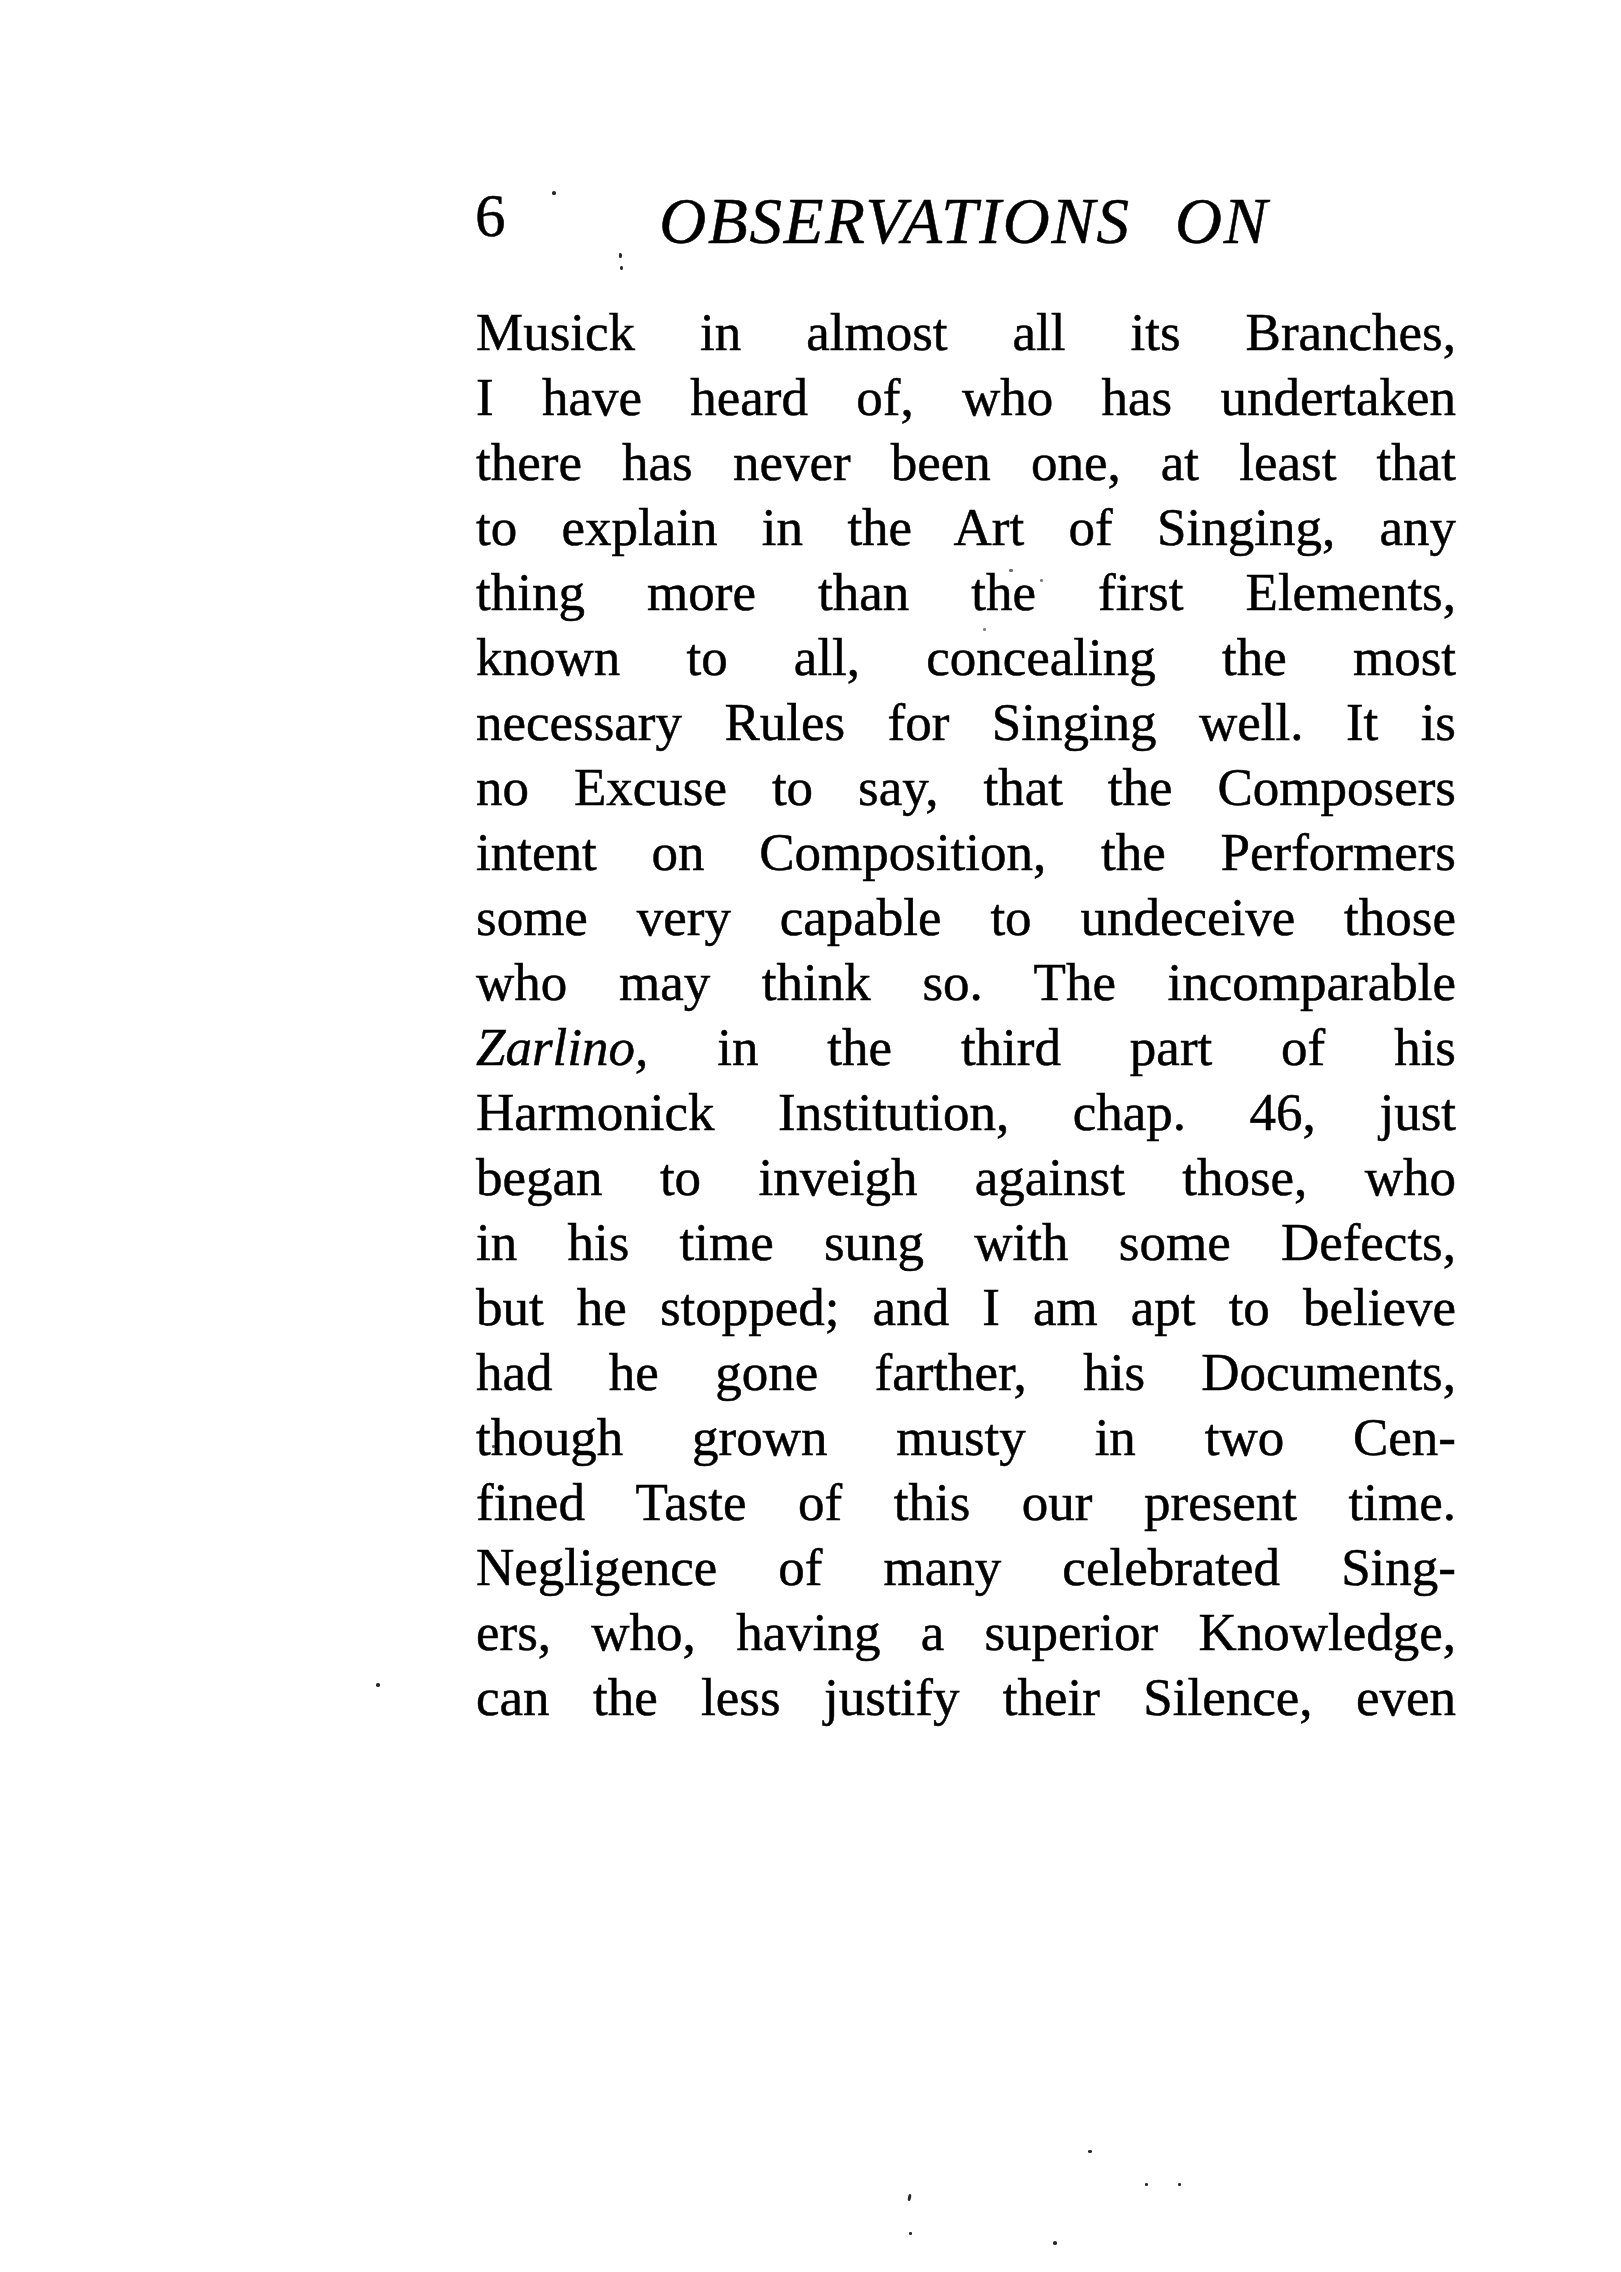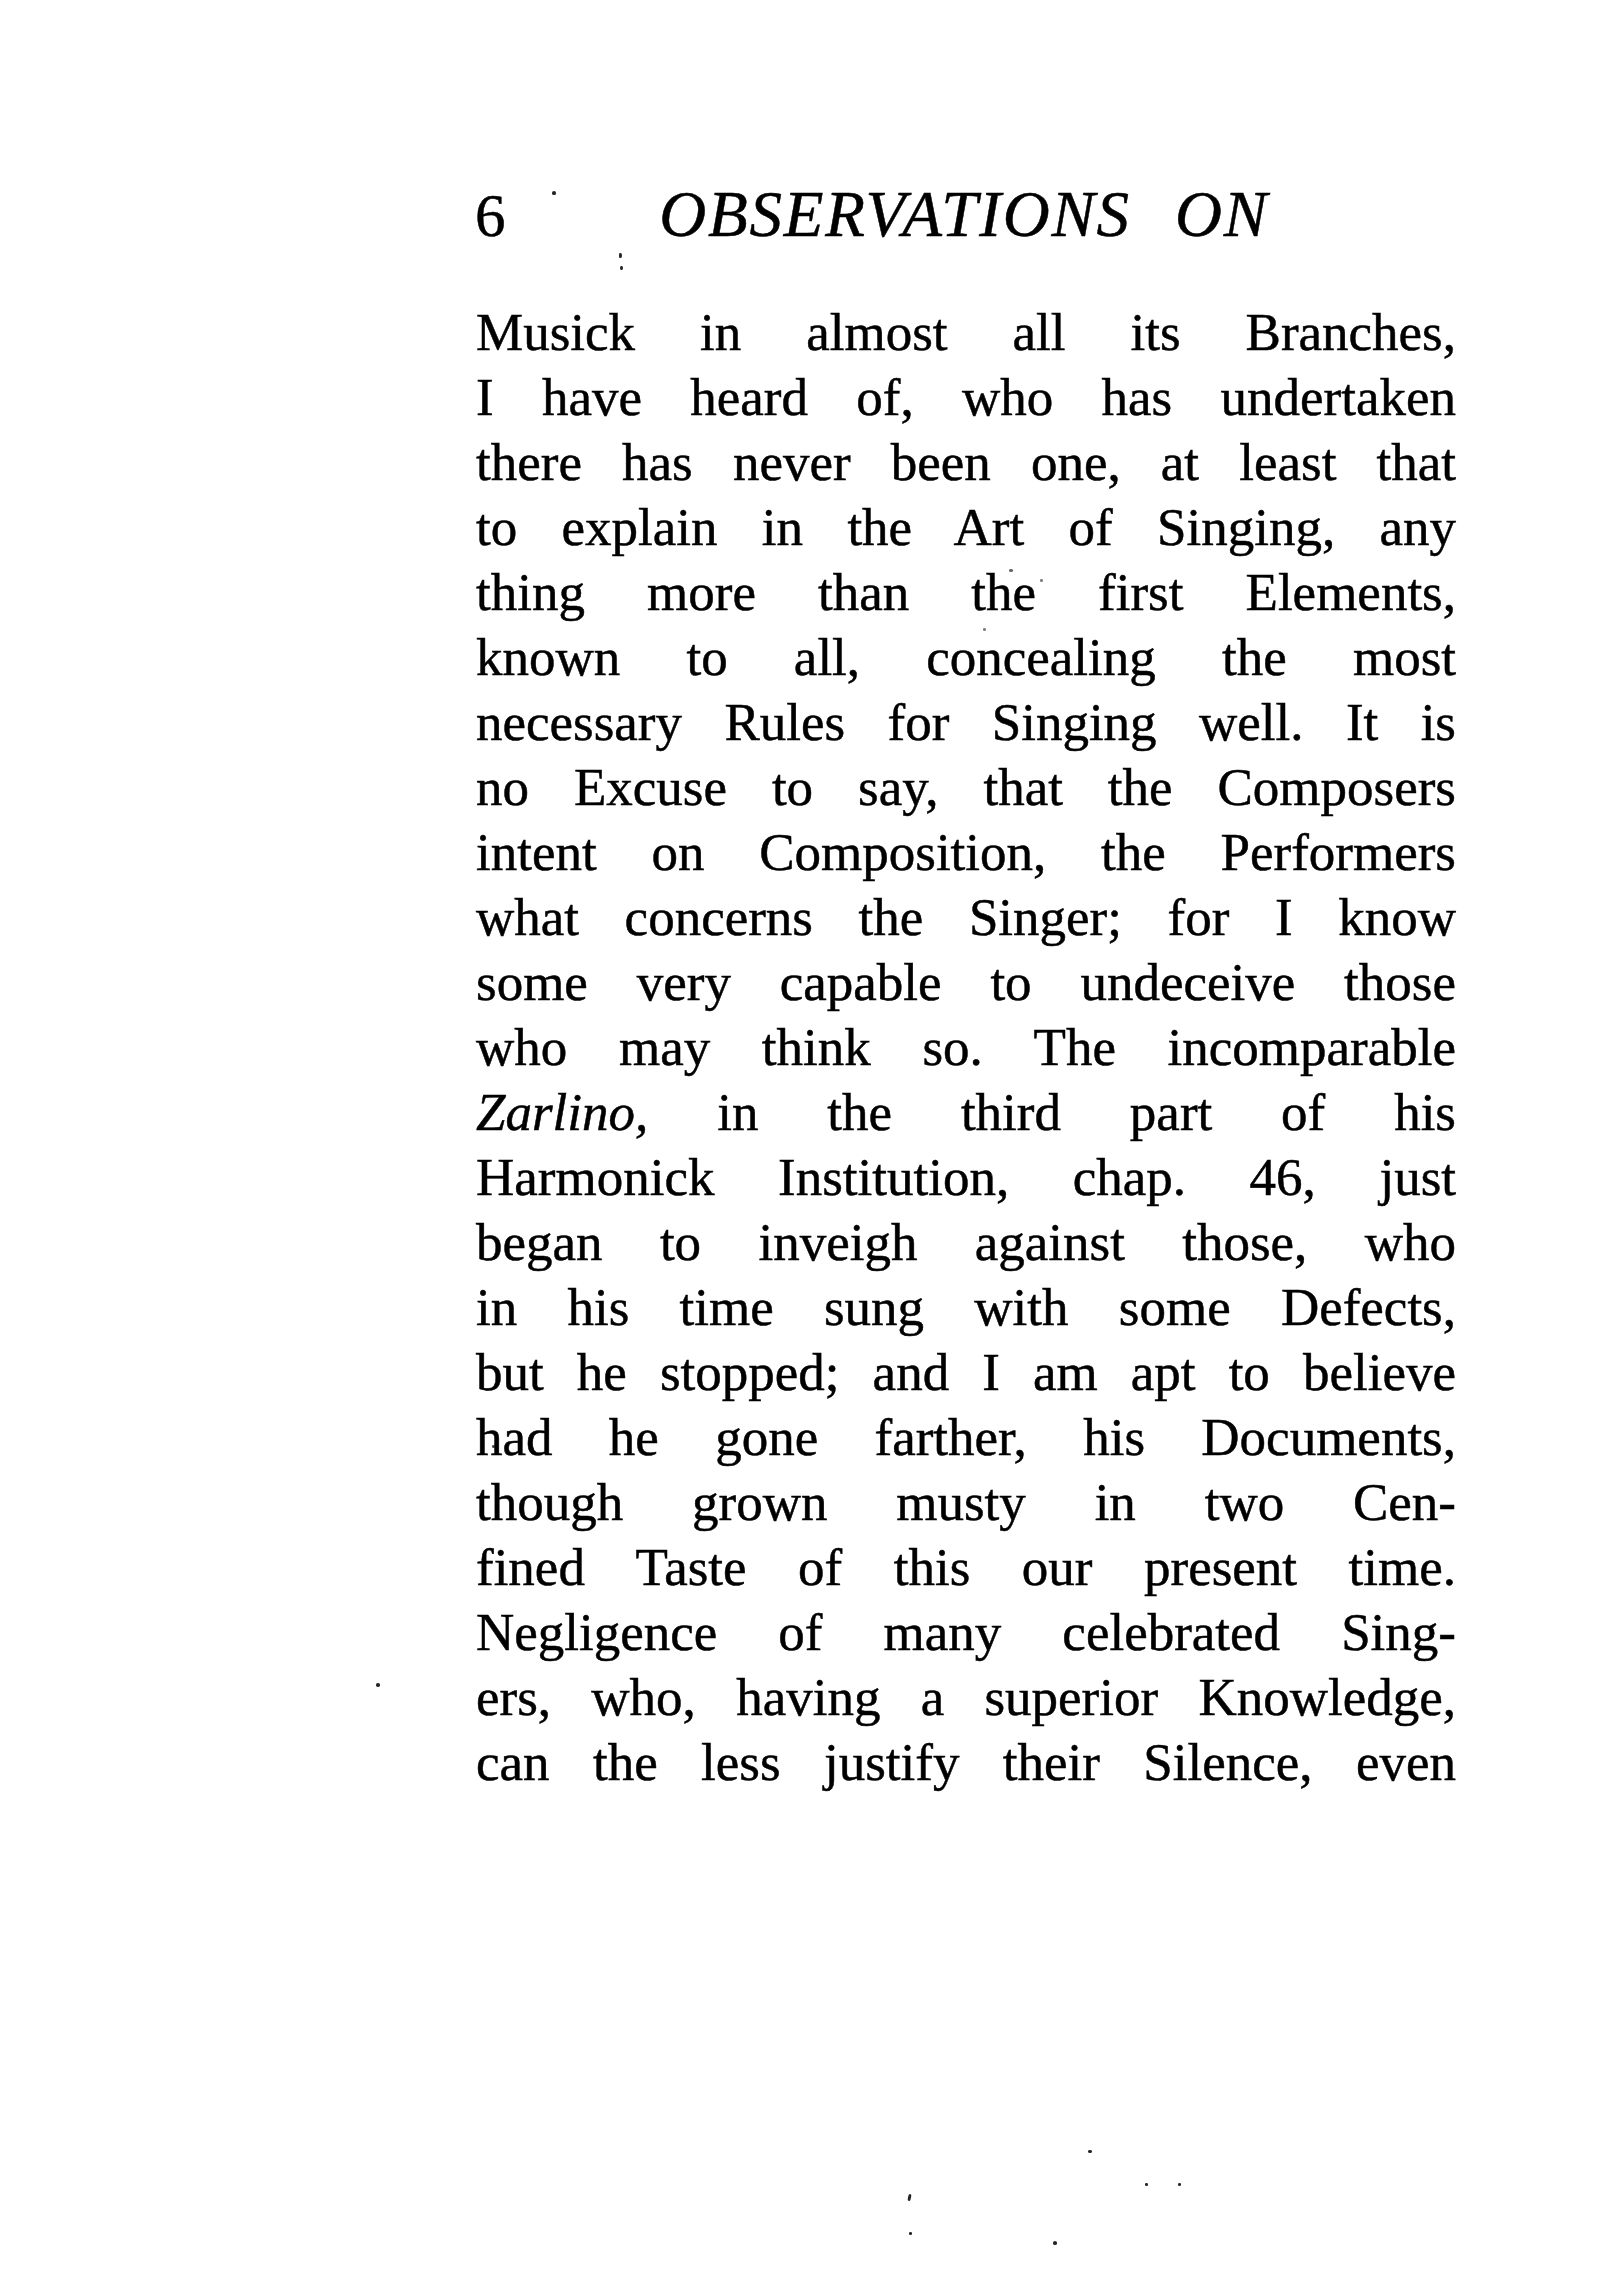--- a/index.html
+++ b/index.html
@@ -20,21 +20,21 @@
   .page-number {
     position: absolute;
     left: 475px;
     top: 185px;
     font-size: 61px;
     line-height: 1;
   }
   .running-title {
     position: absolute;
     left: 964px;
-    top: 182px;
+    top: 189px;
     transform: translateX(-50%);
     font-style: italic;
     font-size: 65px;
     line-height: 1;
     letter-spacing: 1.8px;
     word-spacing: 26px;
     white-space: nowrap;
   }
   .text-block {
     position: absolute;
@@ -83,21 +83,20 @@
   <div class="text-block">
     <div class="line">Musick in almost all its Branches,</div>
     <div class="line">I have heard of, who has undertaken</div>
     <div class="line">there has never been one, at least that</div>
     <div class="line">to explain in the Art of Singing, any</div>
     <div class="line">thing more than the first Elements,</div>
     <div class="line">known to all, concealing the most</div>
     <div class="line">necessary Rules for Singing well. It is</div>
     <div class="line">no Excuse to say, that the Composers</div>
     <div class="line">intent on Composition, the Performers</div>
-    <div class="line">what concerns the Singer; for I know</div>
     <div class="line">some very capable to undeceive those</div>
     <div class="line">who may think so. The incomparable</div>
     <div class="line">
       <span class="it">Zarlino,</span><span> in the third part of his</span>
     </div>
     <div class="line">Harmonick Institution, chap. 46, just</div>
     <div class="line">began to inveigh against those, who</div>
     <div class="line">in his time sung with some Defects,</div>
     <div class="line">but he stopped; and I am apt to believe</div>
     <div class="line">had he gone farther, his Documents,</div>

